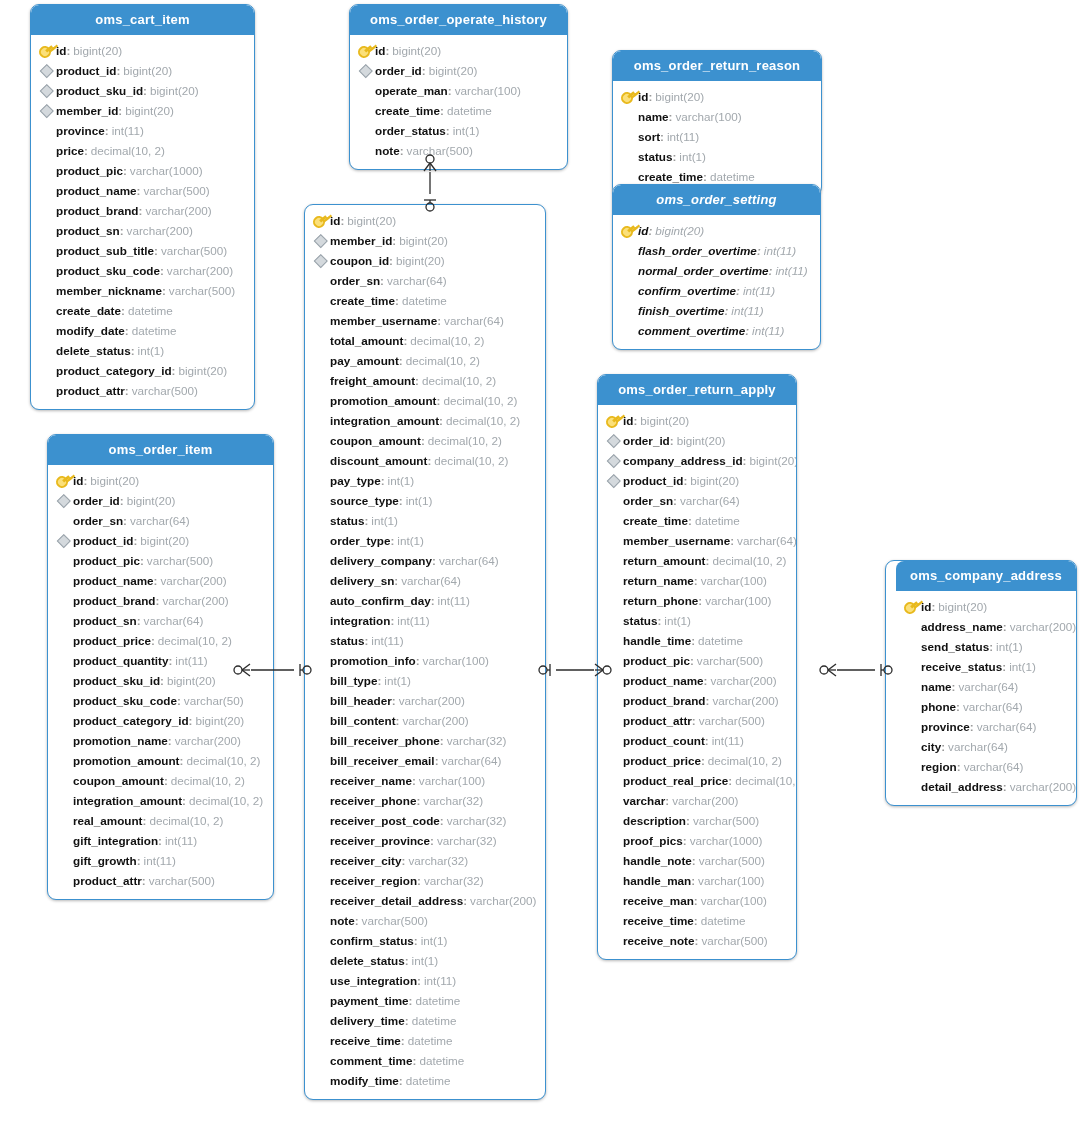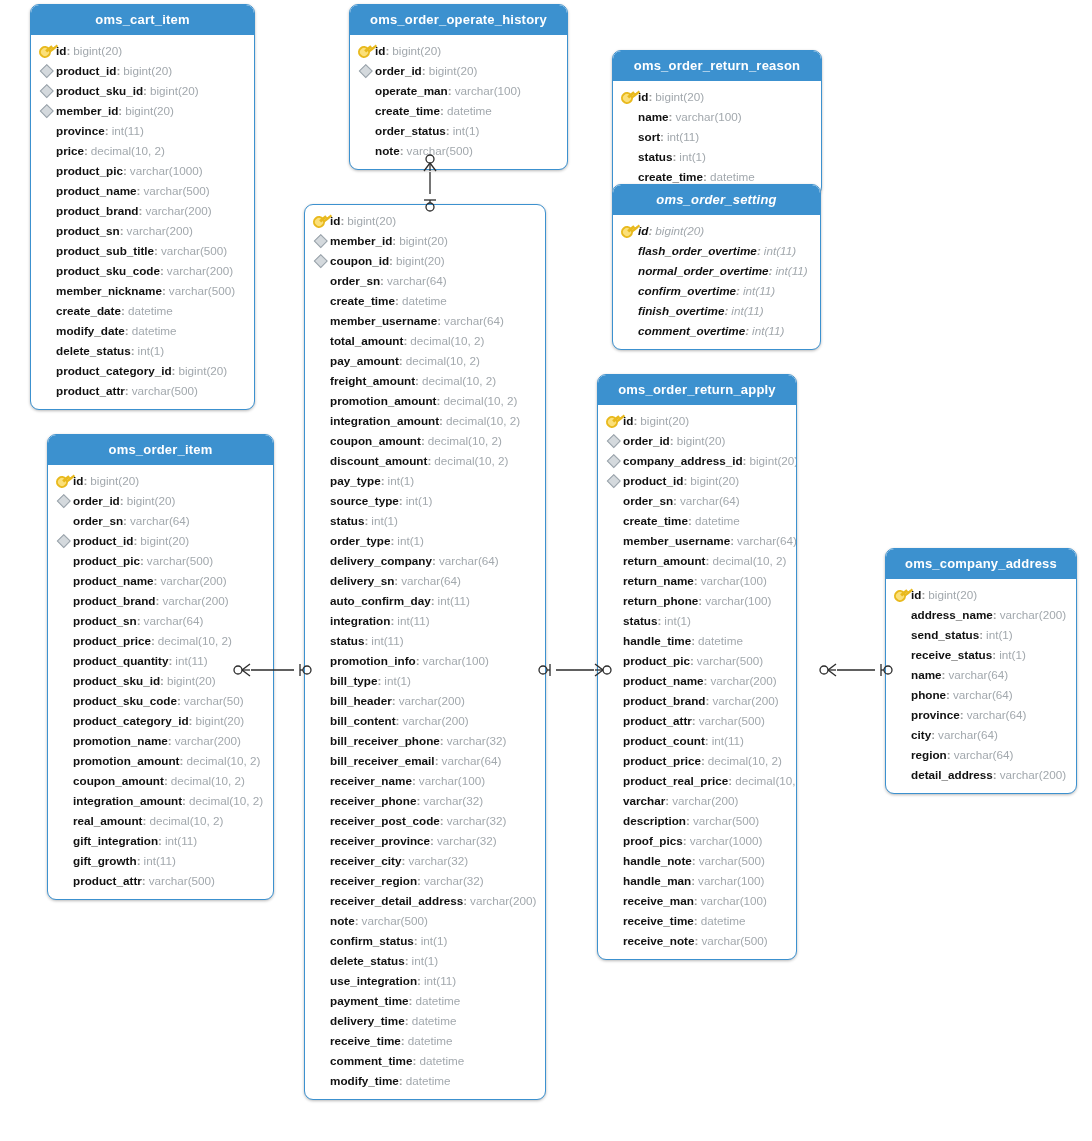--- a/index.html
+++ b/index.html
@@ -875,21 +875,21 @@
             <span class="ctype">datetime</span>
           </div>
           <div class="col">
             <span class="ico blank"></span>
             <span class="cname">receive_note</span>
             <span class="csep">:</span>
             <span class="ctype">varchar(500)</span>
           </div>
         </div>
       </div>
-      <div class="table" style="left: 885px; top: 548px; width: 192px;">
+      <div class="table" style="left: 885px; top: 560px; width: 192px; padding-left: 10px;">
         <div class="table-header">oms_company_address</div>
         <div class="cols">
           <div class="col">
             <span class="ico key"></span>
             <span class="cname">id</span>
             <span class="csep">:</span>
             <span class="ctype">bigint(20)</span>
           </div>
           <div class="col">
             <span class="ico blank"></span>

